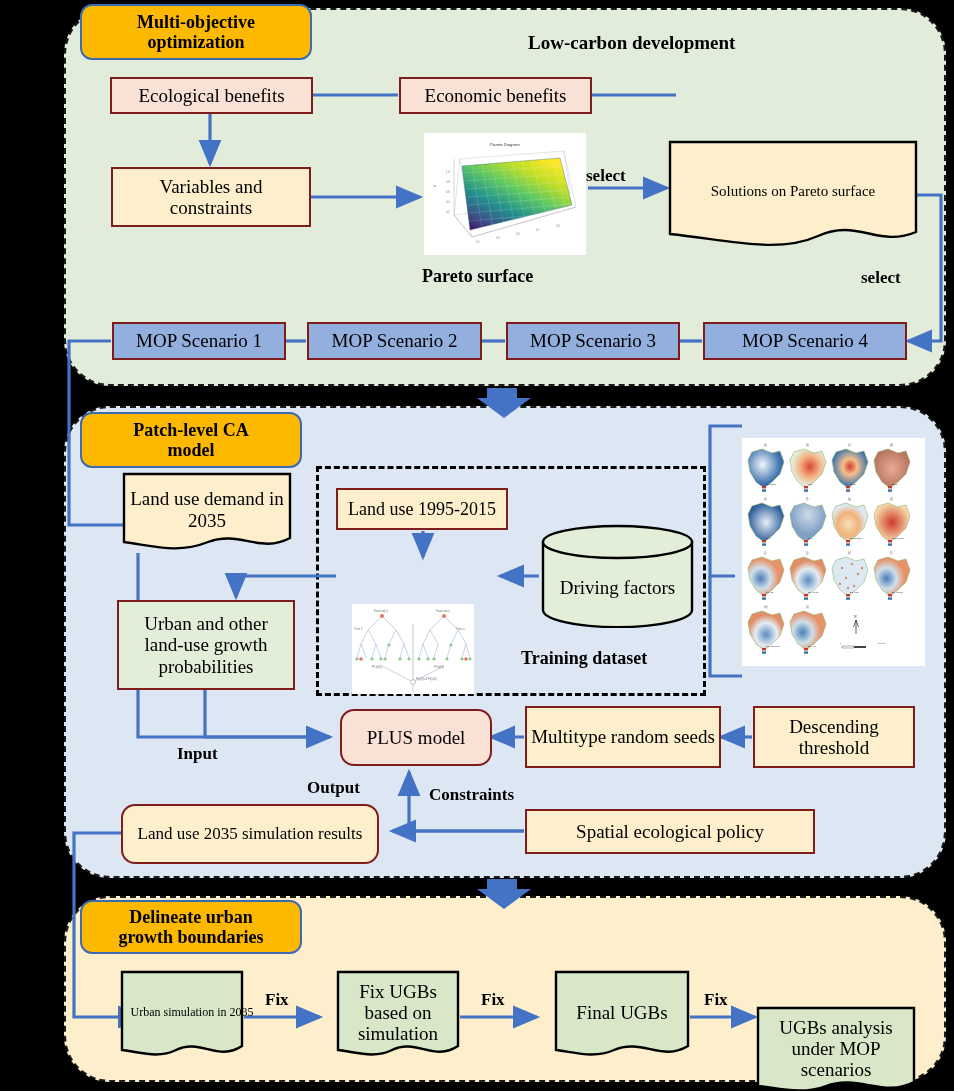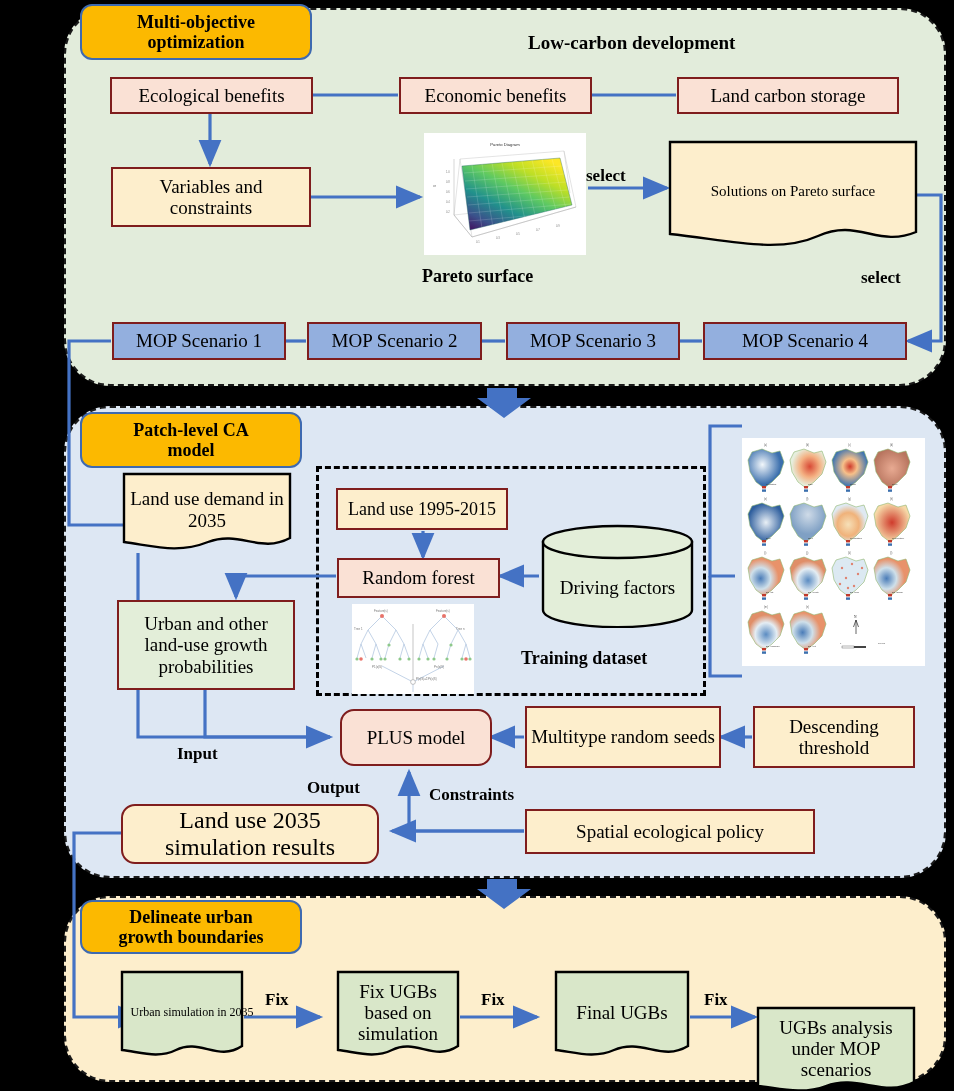--- a/index.html
+++ b/index.html
@@ -140,21 +140,20 @@
       <span>optimization</span>
     </div>
   </div>
 
   <div class="title" style="left:528px;top:32px;font-size:19px;">Low-carbon development</div>
 
   <div class="box pink" style="left:110px;top:77px;width:203px;height:37px;font-size:19px;">Ecological benefits</div>
 
   <div class="box pink" style="left:399px;top:77px;width:193px;height:37px;font-size:19px;">Economic benefits</div>
 
-  <div class="box pink" style="left:677px;top:77px;width:222px;height:37px;font-size:19px;">Land carbon storage</div>
 
   <div class="box cream" style="left:111px;top:167px;width:200px;height:60px;font-size:19px;">Variables and constraints</div>
 
   <div class="imgframe" style="left:424px;top:133px;width:162px;height:122px;">
     <svg width="162" height="122" viewBox="0 0 162 122">
       <rect width="162" height="122" fill="#ffffff"></rect>
       <text x="81" y="13" font-size="4.2" text-anchor="middle" fill="#333" font-family="Liberation Sans, sans-serif">Pareto Diagram</text>
       <g stroke="#c9c9c9" stroke-width="0.5" fill="none">
         <path d="M36,26 L140,18 L152,74 L48,104 z"></path>
         <path d="M36,26 L30,82 L48,104"></path>
@@ -236,21 +235,20 @@
 
   <div class="doc" style="left:122px;top:472px;width:170px;height:84px;">
     <svg width="170" height="84" viewBox="0 0 170 84">
       <path d="M2,2 L168,2 L168,66 C138,82 118,58 86,70 C56,82 32,74 2,70 z" fill="#fdeecc" stroke="#000" stroke-width="2.4"></path>
     </svg>
     <div class="lbl" style="font-size:19px;">Land use demand in 2035</div>
   </div>
 
   <div class="box cream" style="left:336px;top:488px;width:172px;height:42px;font-size:18px;">Land use 1995-2015</div>
 
-  <div class="box pink" style="left:337px;top:558px;width:163px;height:40px;font-size:19px;">Random forest</div>
 
   <div class="cyl" style="left:540px;top:524px;width:155px;height:104px;">
     <svg width="155" height="104" viewBox="0 0 155 104">
       <path d="M3,18 L3,86 A74,17 0 0 0 152,86 L152,18 z" fill="#e3eed9" stroke="#000" stroke-width="2.4"></path>
       <ellipse cx="77.5" cy="18" rx="74.5" ry="16" fill="#e3eed9" stroke="#000" stroke-width="2.4"></ellipse>
     </svg>
     <div class="lbl" style="font-size:19px;padding-top:12px;">Driving factors</div>
   </div>
 
   <div class="title" style="left:521px;top:648px;font-size:18px;">Training  dataset</div>
@@ -460,21 +458,21 @@
   <div class="box green" style="left:117px;top:600px;width:178px;height:90px;font-size:19px;">Urban and other land-use growth probabilities</div>
 
   <div class="box pink rounded" style="left:340px;top:709px;width:152px;height:57px;font-size:19px;">PLUS model</div>
 
   <div class="box cream" style="left:525px;top:706px;width:196px;height:62px;font-size:19px;">Multitype random seeds</div>
 
   <div class="box cream" style="left:753px;top:706px;width:162px;height:62px;font-size:19px;">Descending threshold</div>
 
   <div class="box cream" style="left:525px;top:809px;width:290px;height:45px;font-size:19px;">Spatial ecological policy</div>
 
-  <div class="box cream rounded" style="left:121px;top:804px;width:258px;height:60px;font-size:24px;">Land use 2035 simulation results</div>
+  <div class="box cream rounded" style="left:121px;top:804px;width:258px;height:60px;font-size:17px;">Land use 2035 simulation results</div>
 
   <div class="ann" style="left:177px;top:744px;">Input</div>
   <div class="ann" style="left:307px;top:778px;">Output</div>
   <div class="ann" style="left:429px;top:785px;">Constraints</div>
 
   <div class="tag" id="tag-ugb">
     <div>
       <span>Delineate urban</span><br>
       <span>growth boundaries</span>
     </div>

